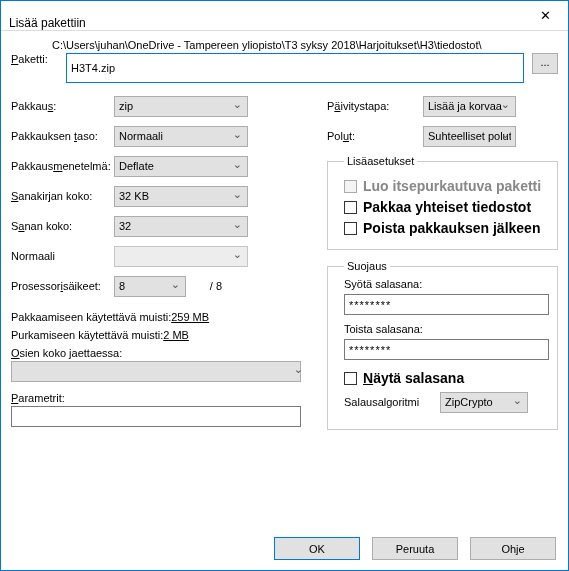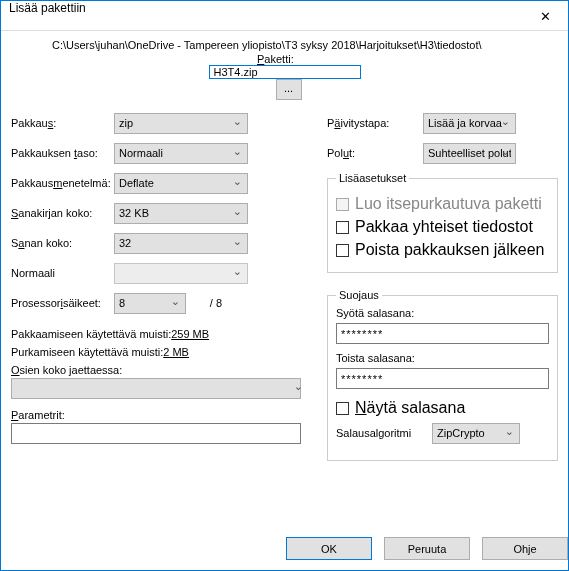--- a/index.html
+++ b/index.html
@@ -15,43 +15,41 @@
     height: 571px;
     border: 1px solid #0078d7;
     background: #fff;
     position: relative;
   }
   .titlebar {
     height: 30px;
     background: #fff;
     border-bottom: 1px solid #ddd;
     display: flex;
-    align-items: flex-start;
+    align-items: flex-end;
     justify-content: space-between;
     padding: 0 0 0 8px;
   }
   .titlebar-title { font-size: 12px; }
   .titlebar-close {
     width: 45px;
     height: 30px;
     display: flex;
     align-items: center;
     justify-content: center;
     font-family: sans-serif;
     font-size: 13px;
     cursor: default;
   }
   .content {
     padding: 8px 10px;
   }
   .row {
     display: flex;
-    align-items: center;
     margin-bottom: 6px;
-    flex-direction: column;
   }
   .path-label { width: 55px; }
   .path-text {
     font-size: 11px;
     padding-left: 0;
     margin-bottom: 2px;
   }
   .path-input {
     flex: 1;
     height: 30px;
@@ -129,30 +127,31 @@
     width: 100%;
     height: 21px;
     border: 1px solid #7a7a7a;
     background: #fff;
     padding: 0 4px;
     font-size: 11px;
   }
   .text-input.wide { width: 290px; }
   fieldset {
     border: 1px solid #ccc;
-    margin: 0 0 16px 0;
-    padding: 6px 8px 8px 8px;
+    margin: 0 0 10px 0;
+    padding: 6px 8px 8px 16px;
   }
   legend { font-size: 11px; padding: 0 3px; }
   .chk-row {
     display: flex;
     align-items: center;
     gap: 6px;
     margin: 5px 0;
-    font-size: 16px;
+    font-size: 14px;
+    font-weight: bold;
   }
   .chk {
     width: 13px; height: 13px;
     border: 1px solid #333;
     background: #fff;
     display: inline-block;
   }
   .chk.disabled { border-color: #aaa; background: #f4f4f4; }
   .chk-row.disabled { color: #888; }
   .pwd {
@@ -160,21 +159,21 @@
     height: 21px;
     border: 1px solid #7a7a7a;
     background: #fff;
     padding: 0 4px;
     font-size: 11px;
     letter-spacing: 1px;
   }
   .footer {
     position: absolute;
     bottom: 10px;
-    right: 0;
+    right: 12px;
     display: flex;
     gap: 12px;
   }
   .btn {
     width: 86px;
     height: 23px;
     border: 1px solid #adadad;
     background: #e1e1e1;
     font-size: 11px;
     display: flex;

